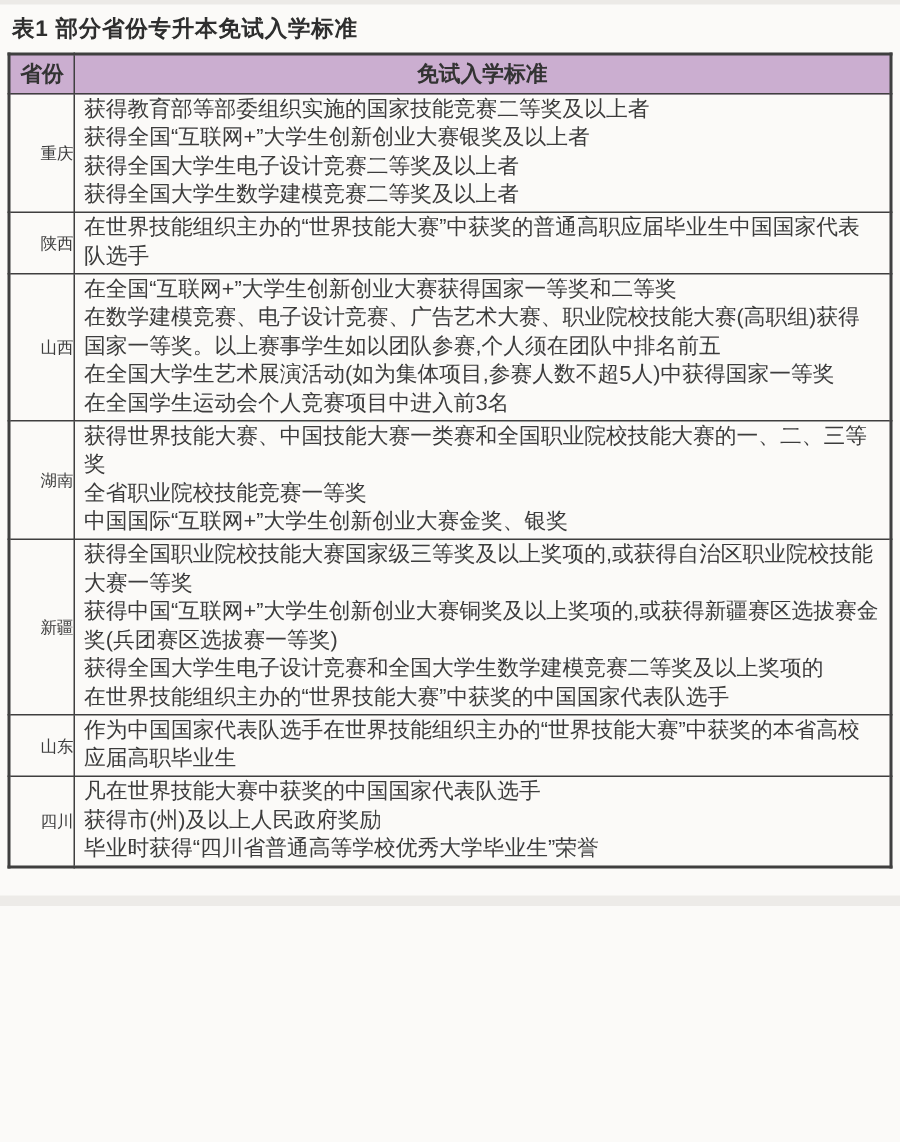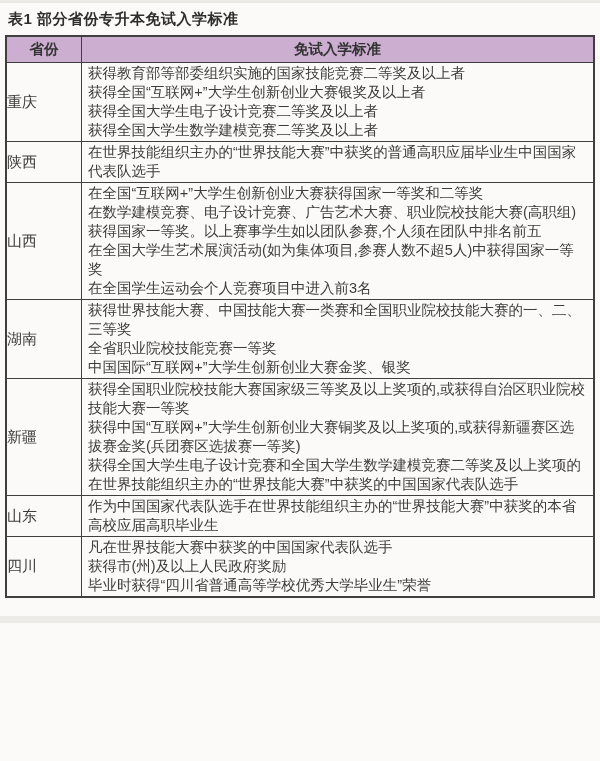--- a/index.html
+++ b/index.html
@@ -21,25 +21,25 @@
     table-layout:fixed;
     border:2px solid #3f3f3f;
   }
   table.standards th, table.standards td {
     border:1px solid #3f3f3f;
   }
   th.col-prov { width:42px; }
   table.standards th {
     background:#cbaed0;
     font-size:14.5px; font-weight:600; color:#333;
-    padding:3px 16px; text-align:center;
+    padding:3px 0; text-align:center;
   }
   td.prov {
-    text-align:left; vertical-align:middle;
-    font-size:15px; color:#3c3c3c; padding:0;
+    text-align:right; vertical-align:middle;
+    font-size:11px; color:#3c3c3c; padding:0;
   }
   td.std { padding:1px 6px; vertical-align:middle; }
   .item { font-size:14.5px; line-height:19px; color:#3c3c3c; }
   .footer {
     font-family:"Liberation Serif", serif;
     font-size:13px; color:#4b4b4b;
     padding:8px 5px 0 5px; line-height:23px;
   }
   .f1 { text-indent:26px; font-size:13.5px; }
   .f3 { display:flex; align-items:center; white-space:nowrap; }

